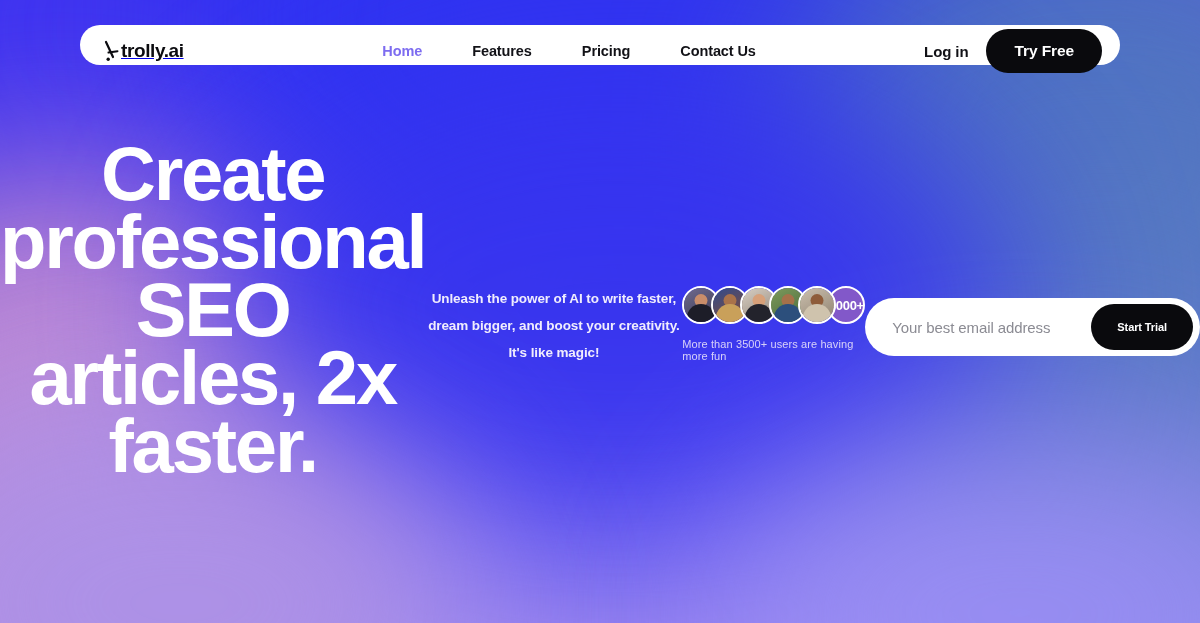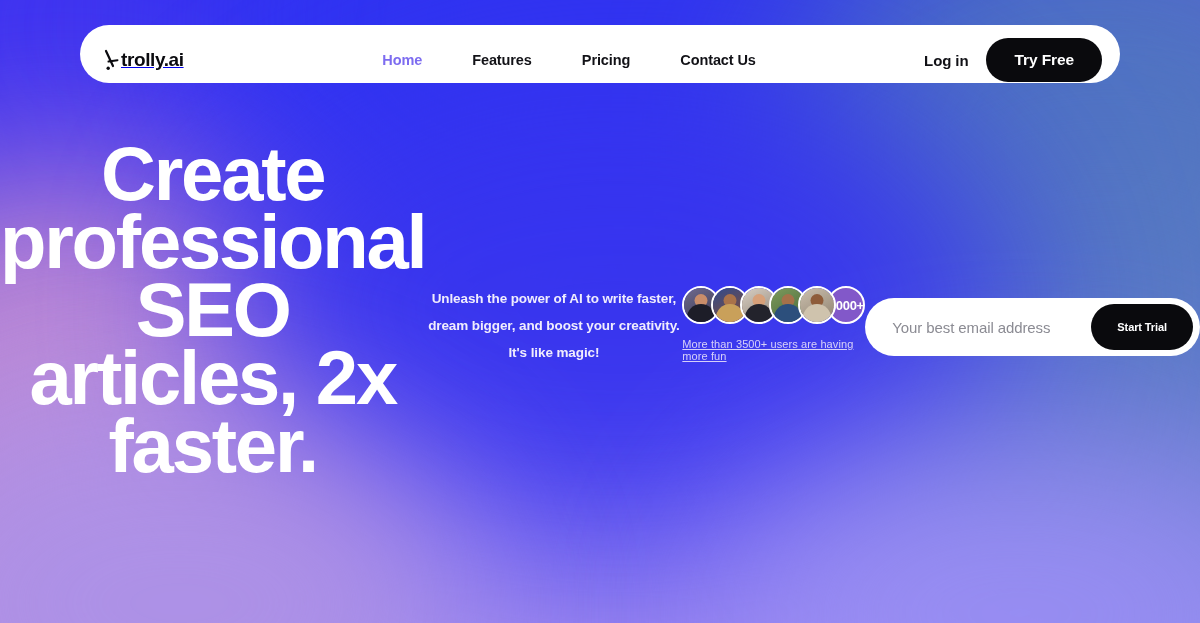--- a/index.html
+++ b/index.html
@@ -89,21 +89,21 @@
     background: #9a8ef5;
     opacity: .9;
   }
 
   
   .navbar {
     position: absolute;
     left: 80px;
     top: 25px;
     width: 1040px;
-    height: 58px;
+    height: 40px;
     background: #ffffff;
     border-radius: 29px;
     display: flex;
     align-items: center;
     padding: 12px 18px 0 24px;
     z-index: 10;
   }
   .logo {
     display: flex;
     align-items: center;
@@ -280,21 +280,20 @@
     letter-spacing: -0.3px;
     flex: 0 0 auto;
   }
   .proof-caption {
     margin-top: 14px;
     font-size: 11px;
     color: #e3dcfa;
     font-weight: 400;
     letter-spacing: 0.1px;
     opacity: .92;
-    text-decoration: underline;
   }
 
   
   .email-form {
     margin-top: 34px;
     width: 420px;
     height: 58px;
     background: #ffffff;
     border-radius: 29px;
     display: flex;

